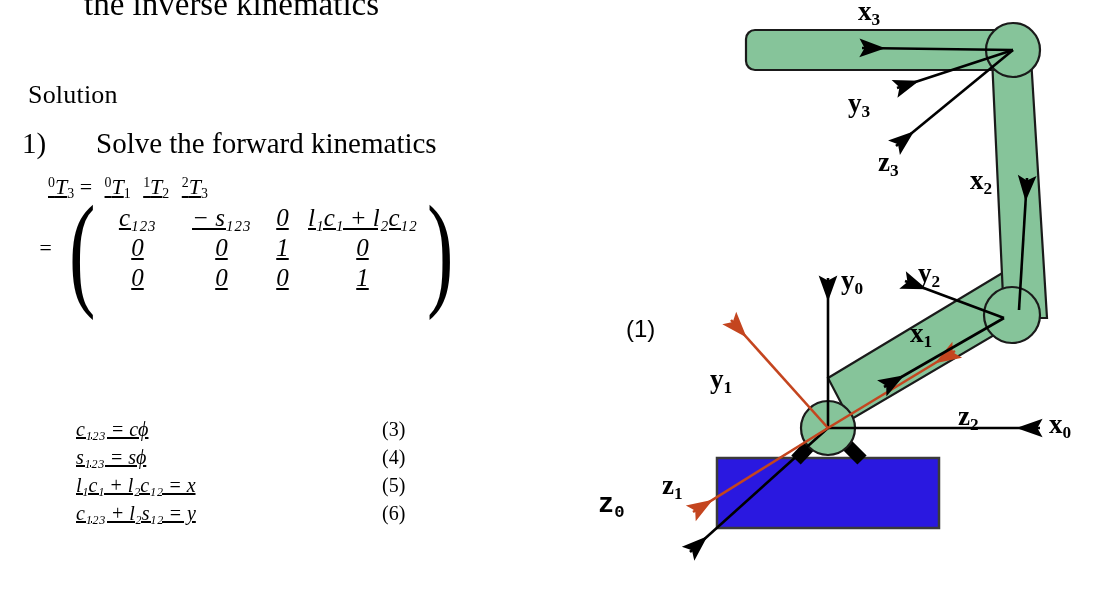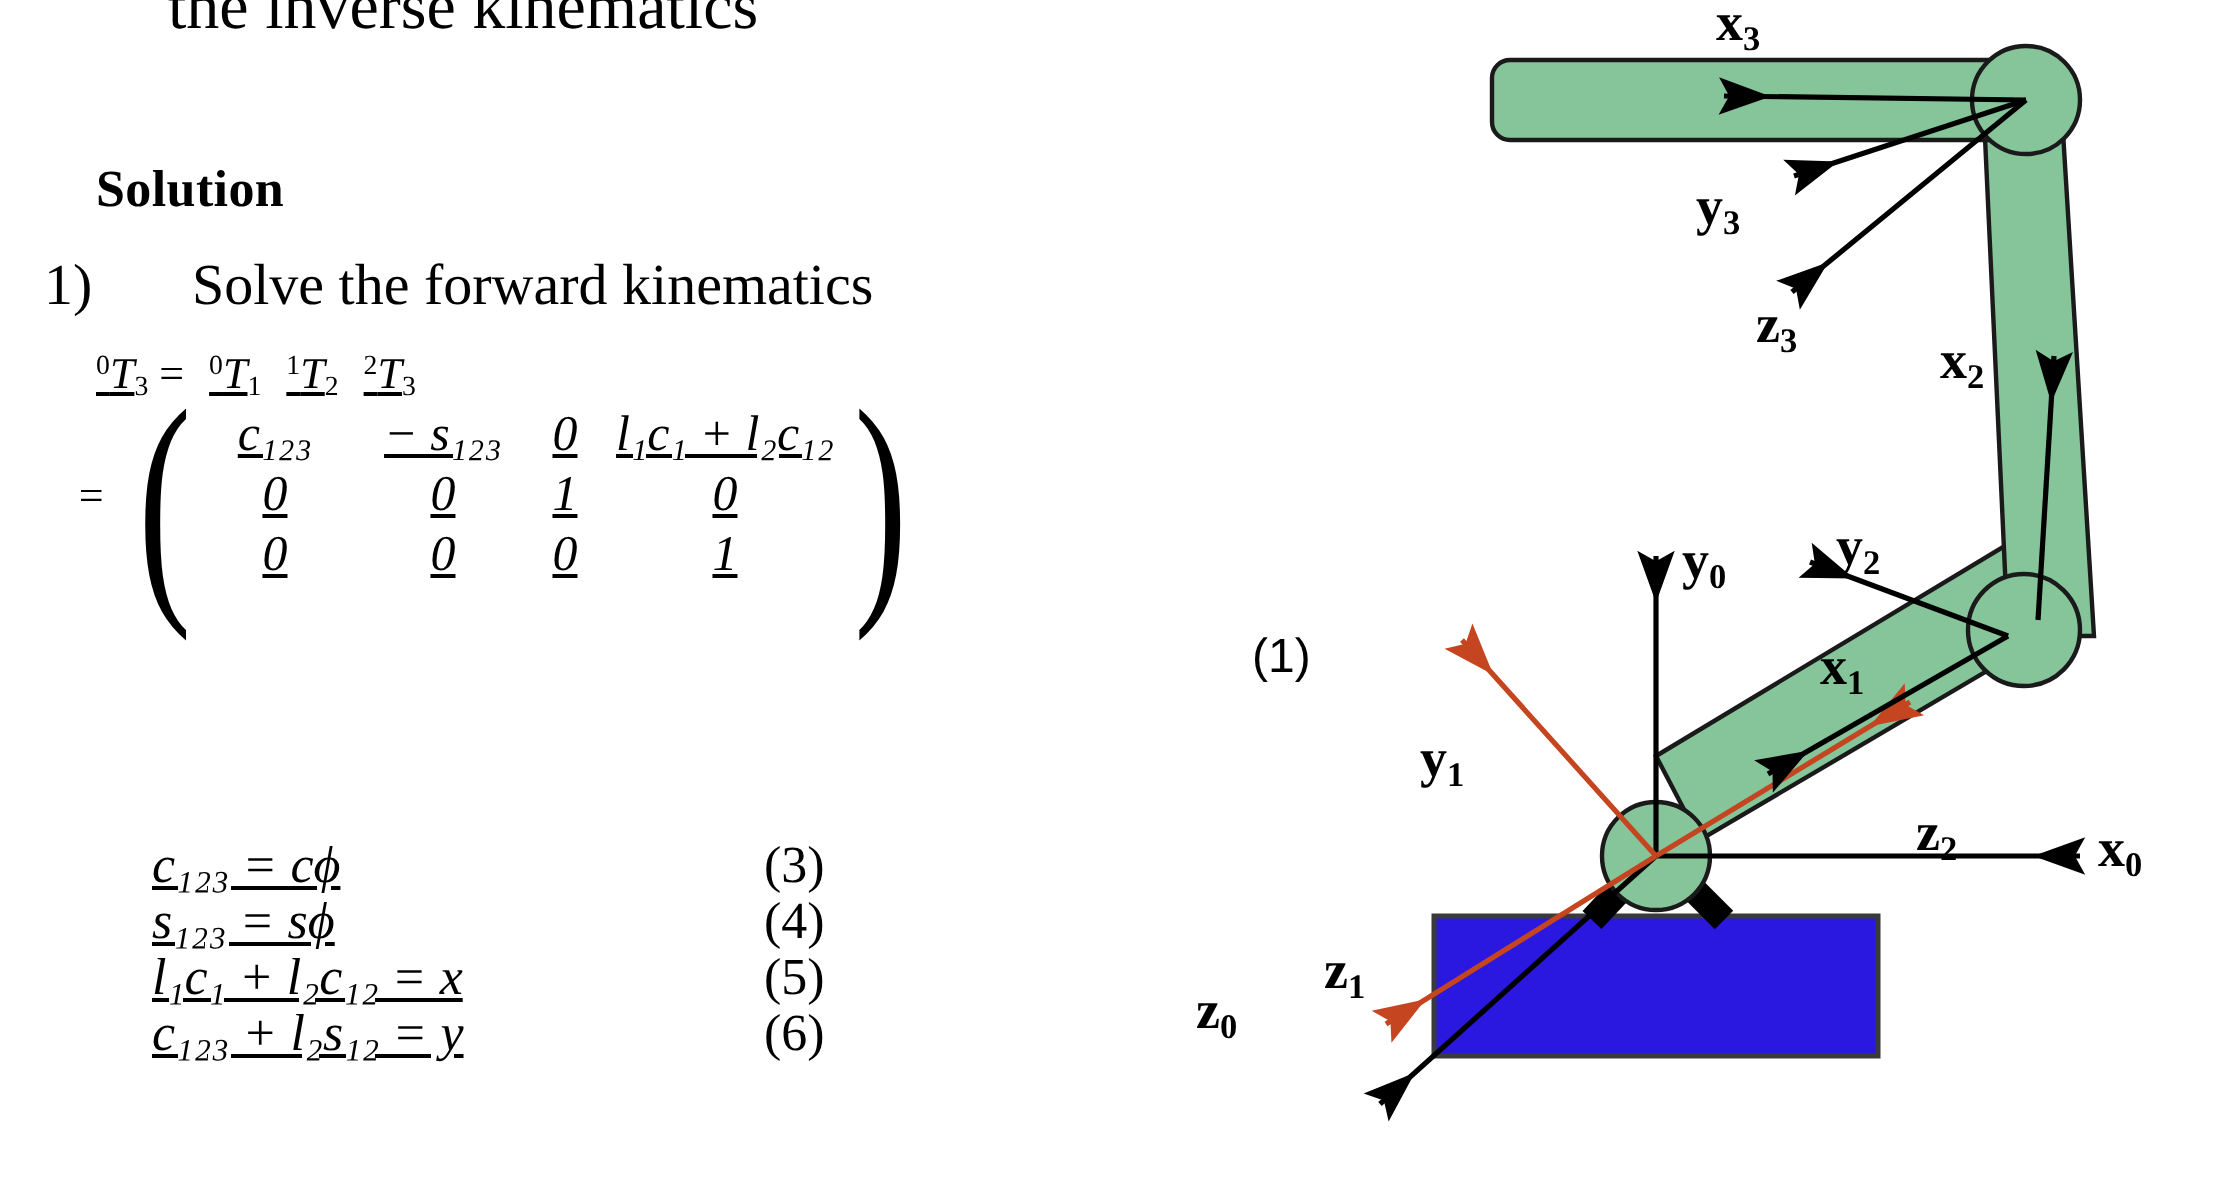--- a/index.html
+++ b/index.html
@@ -30,23 +30,22 @@
     font-size: 33px;
     line-height: 40px;
     white-space: nowrap;
   }
 
   .heading-solution {
     position: absolute;
     left: 28px;
     top: 80px;
     font-size: 26px;
-    font-weight: bold;
+    font-weight: normal;
     letter-spacing: .2px;
-    margin-left: 20px;
   }
 
   .step-row {
     position: absolute;
     left: 22px;
     top: 127px;
     font-size: 29px;
     white-space: nowrap;
   }
   .step-num { display: inline-block; width: 74px; }
@@ -98,21 +97,21 @@
   table.mat td.c1 { min-width: 72px; }
   table.mat td.c2 { min-width: 80px; }
   table.mat td.c3 { min-width: 26px; }
   table.mat td.c4 { min-width: 118px; }
 
   
   .eqlist {
     position: absolute;
     left: 76px;
     top: 418px;
-    font-size: 26px;
+    font-size: 20px;
   }
   .eqlist .row {
     height: 28px;
     display: flex;
     align-items: baseline;
     white-space: nowrap;
   }
   .eqlist .lhs { width: 306px; }
   .eqlist .num { font-family: "Liberation Serif", serif; }
 
@@ -288,16 +287,16 @@
   <div class="fig-label" style="left:310px; top:318px;"><span>x</span><sub>1</sub></div>
 
   <div class="fig-label" style="left:110px; top:364px;font-family:Liberation Serif, serif;"><span>y</span><sub>1</sub></div>
 
   <div class="fig-label" style="left:62px; top:470px;"><span>z</span><sub>1</sub></div>
 
   <div class="fig-label" style="left:449px; top:409px;"><span>x</span><sub>0</sub></div>
 
   <div class="fig-label" style="left:241px; top:265px;"><span>y</span><sub>0</sub></div>
 
-  <div class="fig-label" style="left:-2px; top:490px;"><span>z</span><sub>0</sub></div>
+  <div class="fig-label" style="left:-2px; top:490px;font-family:Liberation Mono, monospace;"><span>z</span><sub>0</sub></div>
 
   <div class="fig-note" style="left:26px; top:315px;">(1)</div>
 </div>
 
 </body></html>

